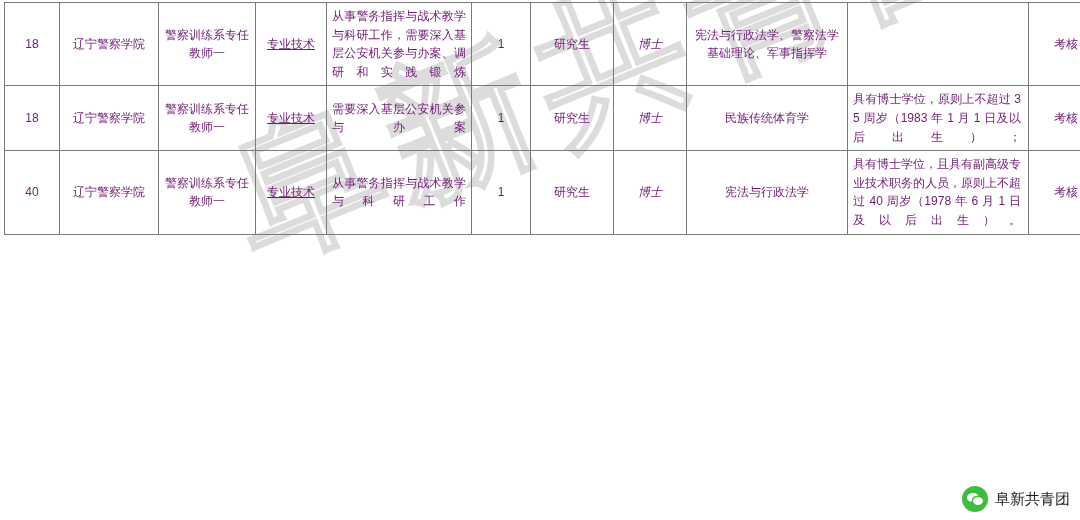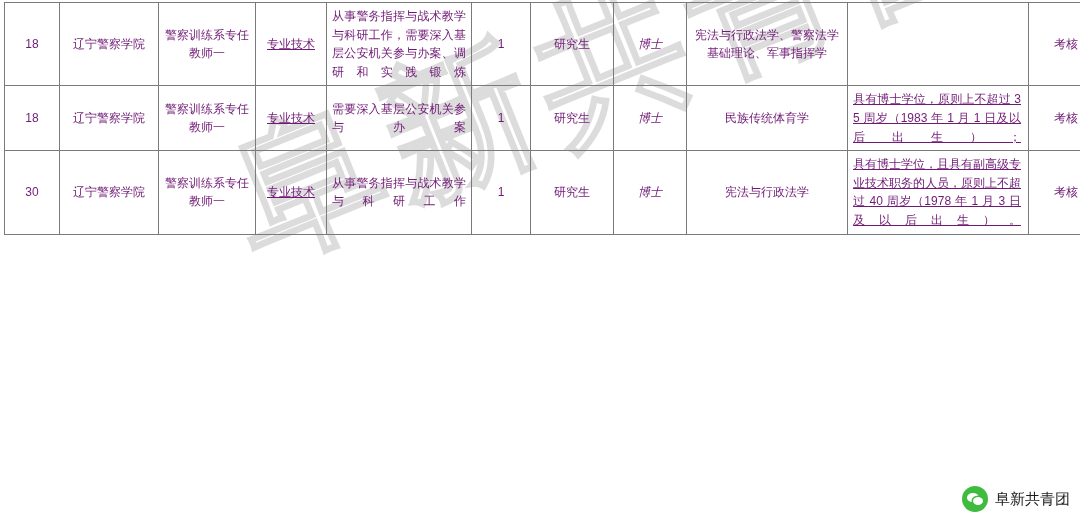--- a/index.html
+++ b/index.html
@@ -48,21 +48,21 @@
 
   td.c-index { width: 44px; margin-left: 24px; }
   td.c-org { width: 88px; }
   td.c-dept { width: 86px; }
   td.c-type { width: 60px; text-decoration: underline; }
   td.c-duty { width: 134px; text-align: justify; text-align-last: justify; }
   td.c-num { width: 48px; }
   td.c-edu { width: 72px; }
   td.c-degree { width: 62px; font-style: italic; }
   td.c-major { width: 150px; }
-  td.c-cond { width: 170px; text-align: left; text-decoration: underline; }
+  td.c-cond { width: 170px; text-align: left; }
   td.c-method { width: 64px; }
 
   .duty-text {
     display: block;
     text-align: justify;
     text-align-last: justify;
   }
 
   .cond-text {
     display: block;
@@ -185,33 +185,33 @@
         <td class="c-edu">研究生</td>
         <td class="c-degree">博士</td>
         <td class="c-major">民族传统体育学</td>
         <td class="c-cond">
             <span class="cond-text">具有博士学位，原则上不超过 35 周岁（1983 年 1 月 1 日及以后出生）；</span>
           </td>
         <td class="c-method">考核</td>
 
       </tr>
       <tr>
-        <td class="c-index">30</td>
+        <td class="c-index">40</td>
         <td class="c-org">辽宁警察学院</td>
         <td class="c-dept">警察训练系专任教师一</td>
         <td class="c-type">专业技术</td>
         <td class="c-duty">
             <span class="duty-text">从事警务指挥与战术教学与科研工作</span>
           </td>
         <td class="c-num">1</td>
         <td class="c-edu">研究生</td>
         <td class="c-degree">博士</td>
         <td class="c-major">宪法与行政法学</td>
         <td class="c-cond">
-            <span class="cond-text">具有博士学位，且具有副高级专业技术职务的人员，原则上不超过 40 周岁（1978 年 1 月 3 日及以后出生）。</span>
+            <span class="cond-text">具有博士学位，且具有副高级专业技术职务的人员，原则上不超过 40 周岁（1978 年 6 月 1 日及以后出生）。</span>
           </td>
         <td class="c-method">考核</td>
 
       </tr>
     </tbody>
   </table>
 
   <div class="badge">
     <span class="wechat-icon"></span>
     <span class="badge-label">阜新共青团</span>

